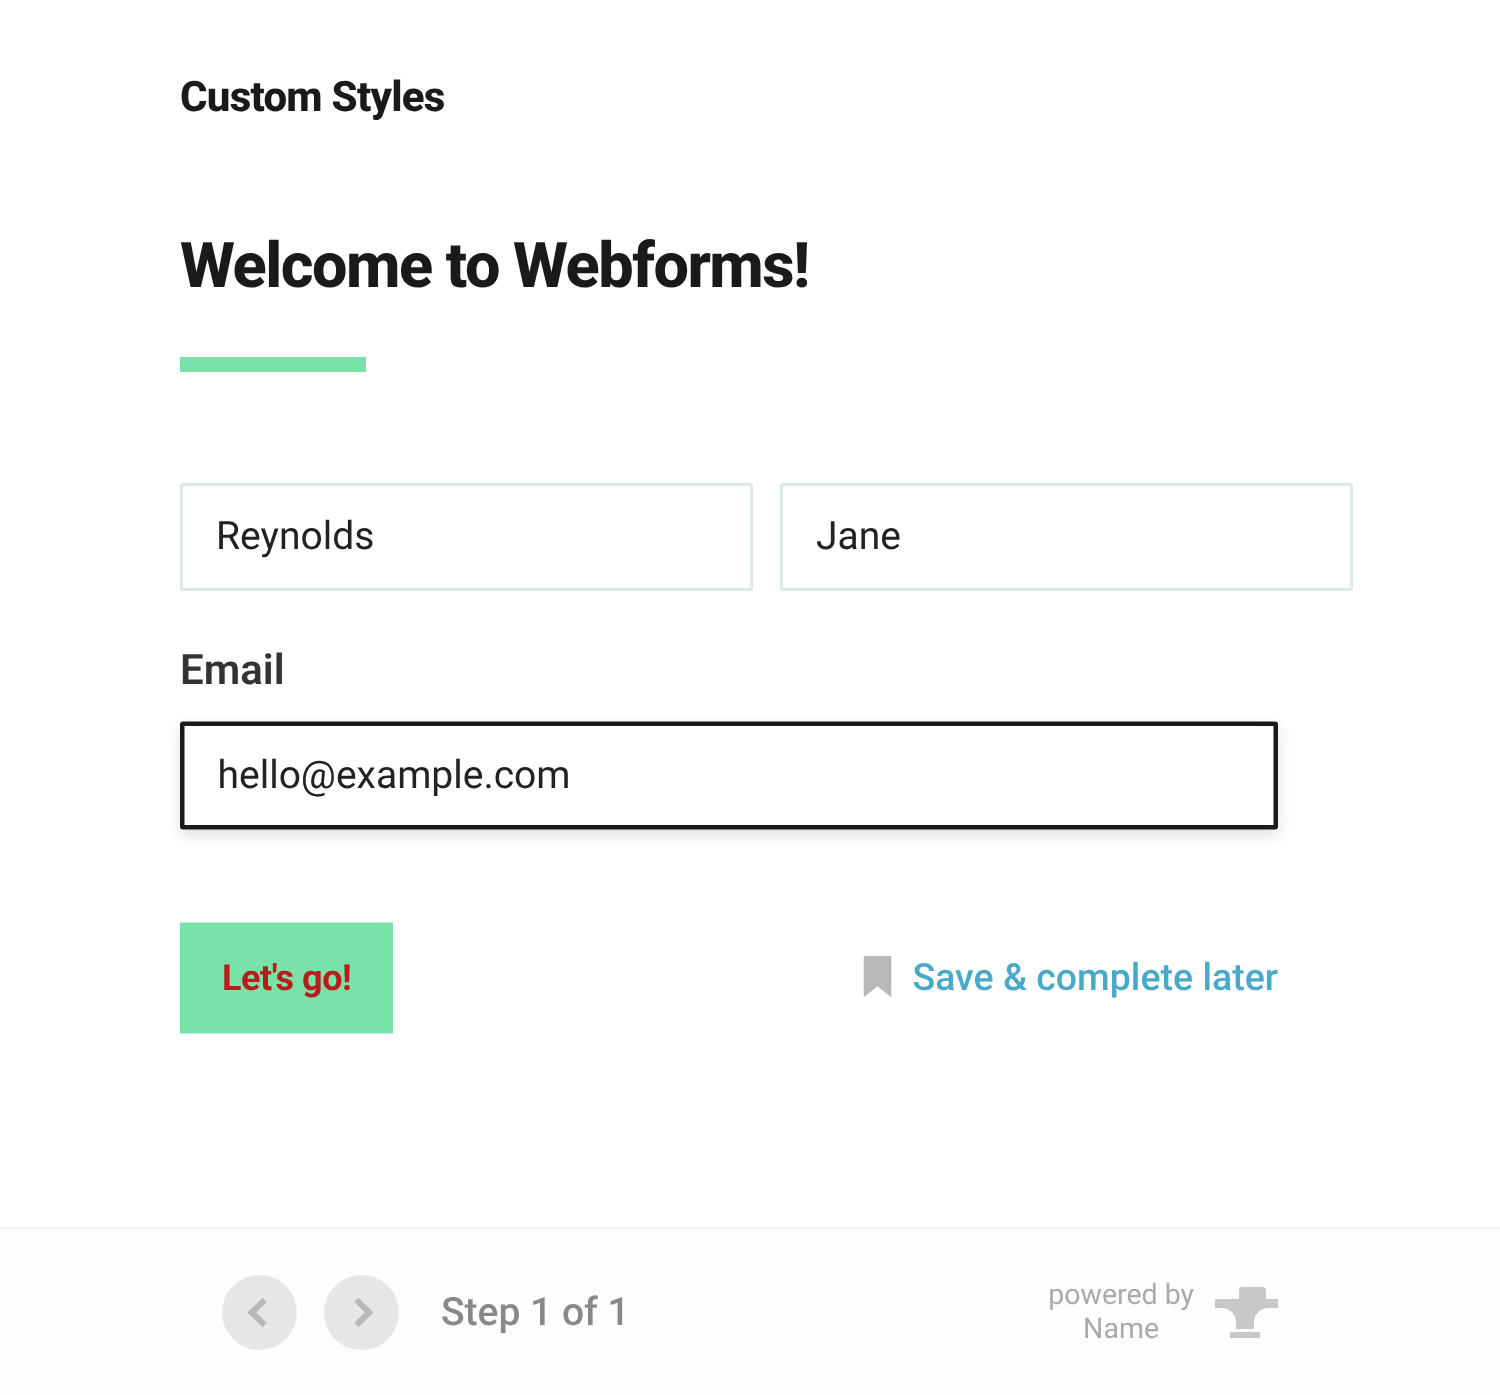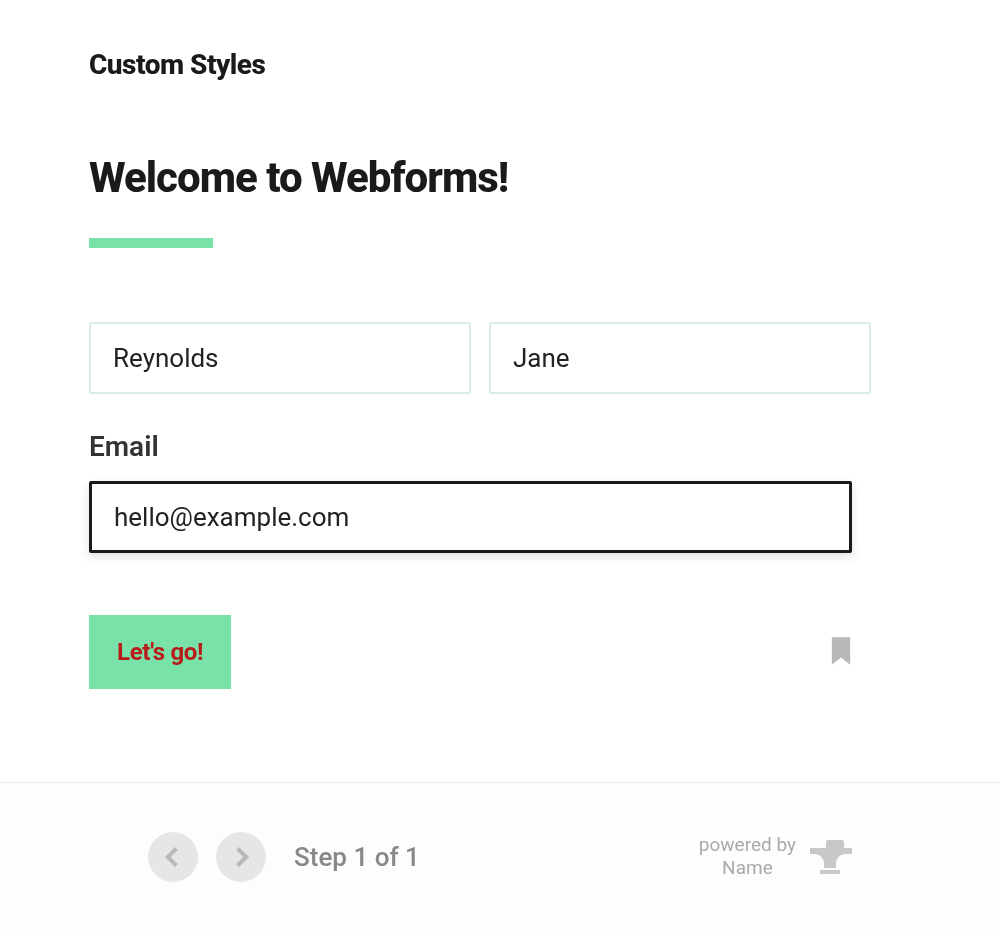--- a/index.html
+++ b/index.html
@@ -8,21 +8,21 @@
       padding: 0;
     }
     body {
       font-family: -apple-system, BlinkMacSystemFont, "Segoe UI", Roboto, "Helvetica Neue", Arial, sans-serif;
       background: #ffffff;
       width: 1000px;
       height: 930px;
       position: relative;
     }
     .container {
-      padding: 48px 148px 0 89px;
+      padding: 48px 148px 0 120px;
     }
     .section-title {
       font-size: 28px;
       font-weight: 800;
       color: #1a1a1a;
       letter-spacing: -0.5px;
       margin-bottom: 72px;
     }
     .page-title {
       font-size: 42px;
@@ -104,21 +104,21 @@
     .save-later-text {
       font-size: 25px;
       color: #4aa9c8;
       font-weight: 500;
     }
     .footer {
       position: absolute;
       bottom: 0;
       left: 0;
       right: 0;
-      height: 148px;
+      height: 112px;
       border-top: 1.5px solid rgba(0,0,0,0.06);
       background: #fdfdfd;
       padding: 0 148px;
       display: flex;
       align-items: center;
       justify-content: space-between;
     }
     .footer-left {
       display: flex;
       align-items: center;
@@ -199,20 +199,21 @@
     <label class="field-label">Email</label>
     <input type="text" class="text-input email-input" value="hello@example.com" style="">
   </div>
 
   <div class="actions-row">
     <button class="submit-button">Let's go!</button>
     <div class="save-later">
       <svg class="bookmark-icon" viewBox="0 0 24 32">
         <path d="M 2 0 L 22 0 L 22 30 L 12 22 L 2 30 Z" fill="#b8b8b8"></path>
       </svg>
+      <span class="save-later-text">Save &amp; complete later</span>
     </div>
   </div>
 </div>
 
 <div class="footer">
   <div class="footer-left">
     <div class="nav-circle">
       <div class="nav-arrow left"></div>
     </div>
     <div class="nav-circle">

